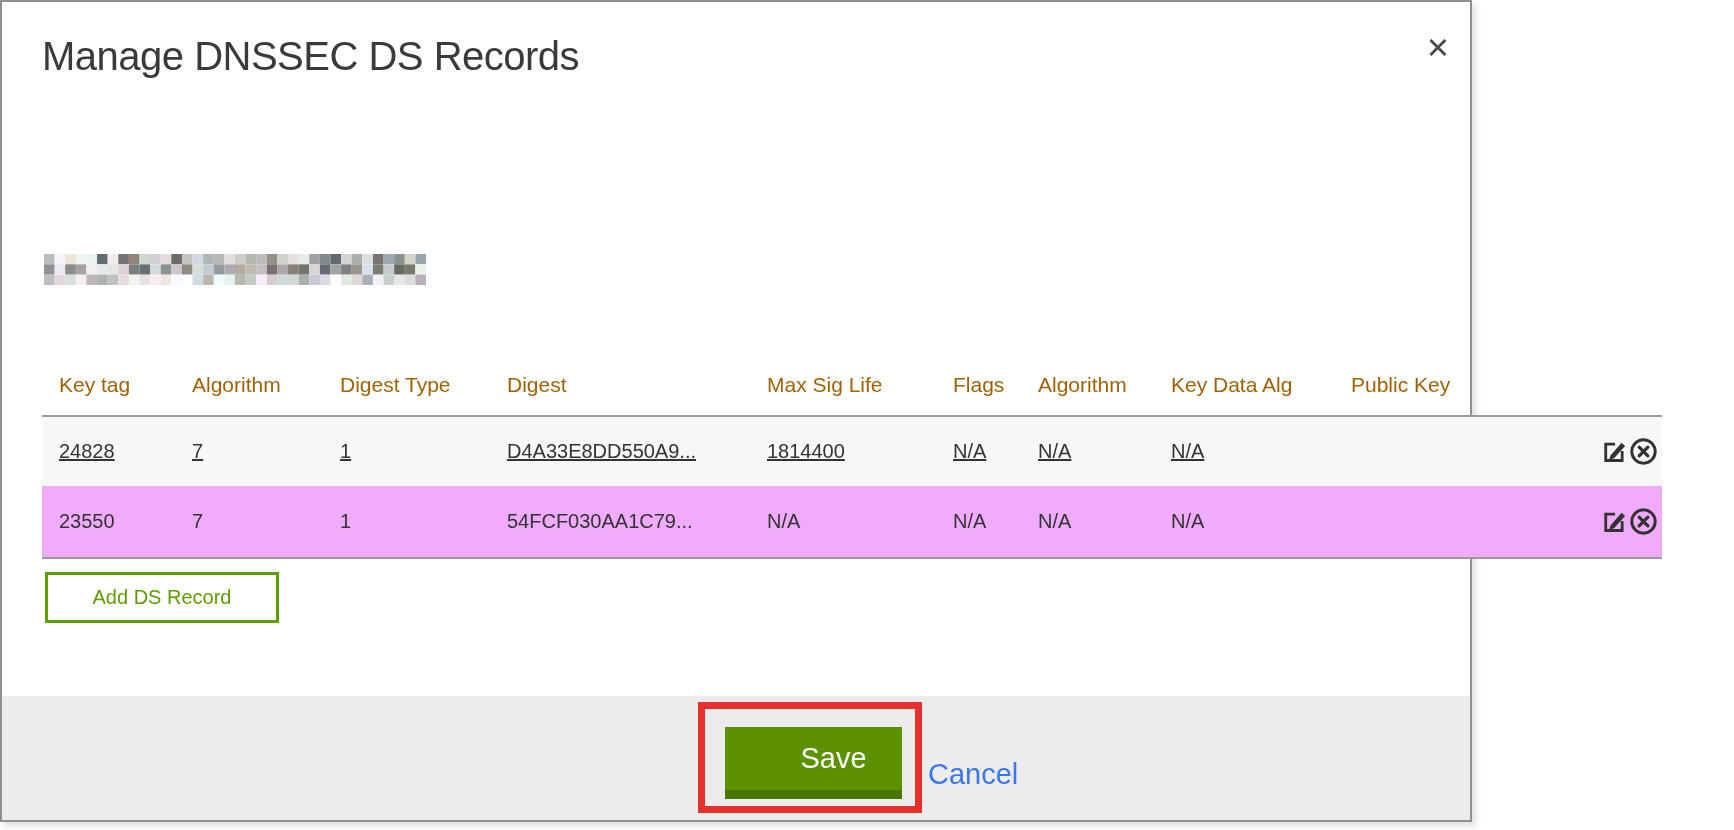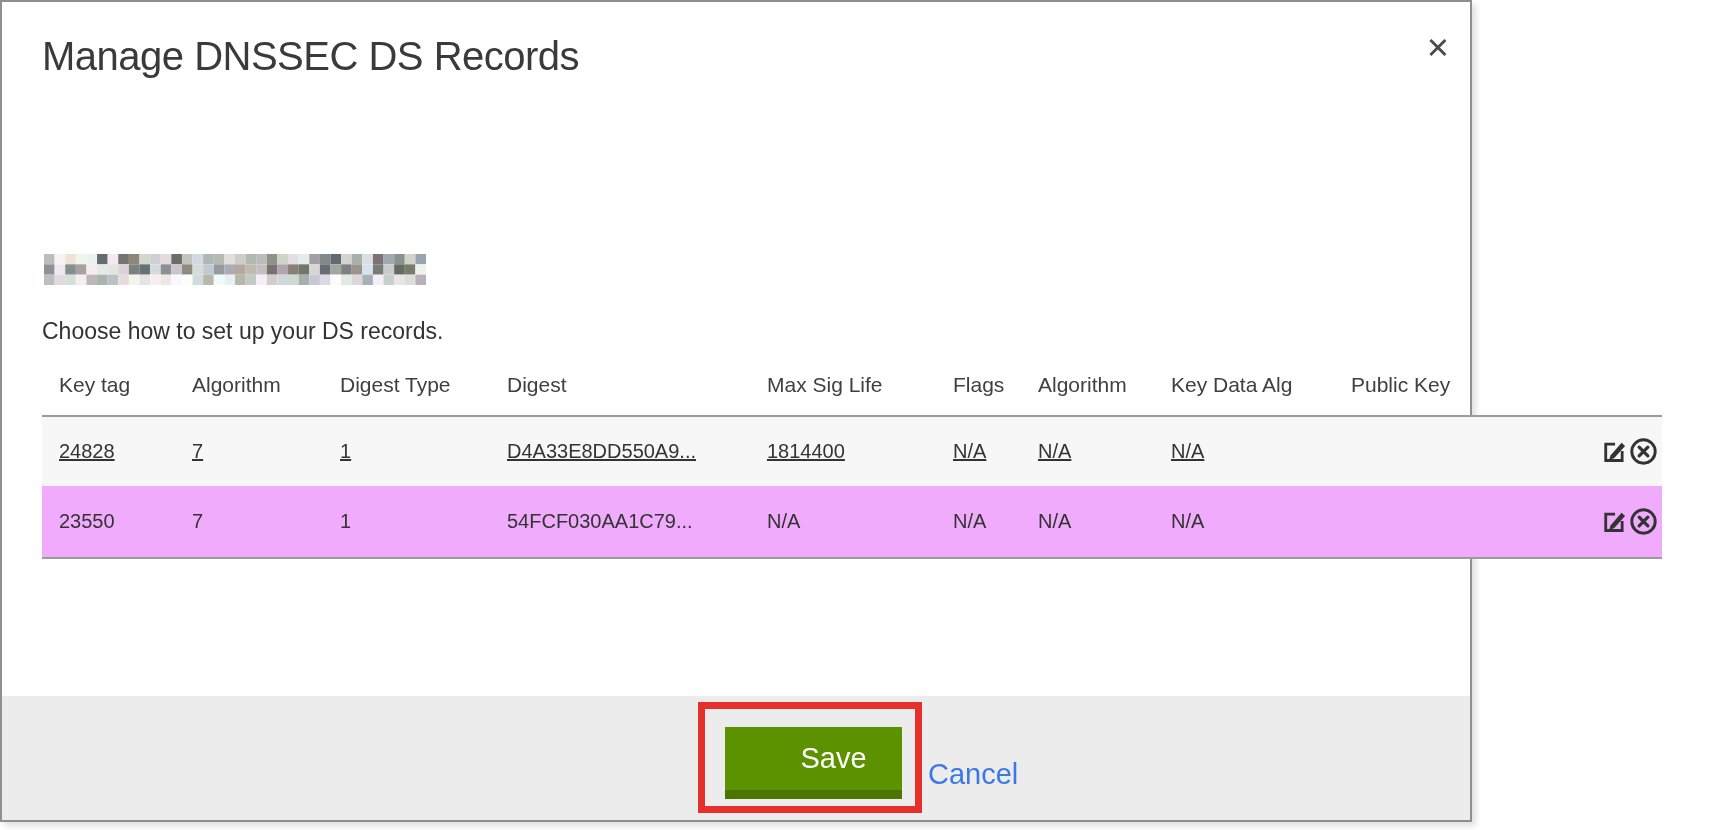--- a/index.html
+++ b/index.html
@@ -23,21 +23,21 @@
   .close-btn{position:absolute;right:12px;top:26px;width:40px;height:40px;background:none;border:none;
     font-size:29px;font-weight:700;color:#4a4a4a;cursor:pointer;line-height:40px;text-align:center;
     font-family:"DejaVu Sans",sans-serif;}
   .domain-blur{position:absolute;left:42px;top:252px;width:382px;height:31px;}
   .domain-blur svg{width:100%;height:100%;display:block;}
   .intro-text{position:absolute;left:40px;top:316px;font-size:23px;color:#333;}
 
   table.ds-table{position:absolute;left:40px;top:363px;width:1620px;border-collapse:collapse;
     table-layout:fixed;}
   .ds-table thead th{height:51px;vertical-align:top;padding-top:8px;text-align:left;
-    font-weight:400;font-size:21px;color:#404040;white-space:nowrap;}
+    font-weight:400;font-size:21px;color:#a16207;white-space:nowrap;}
   .ds-table tbody td{font-size:20px;color:#333;white-space:nowrap;overflow:hidden;}
   .ds-table th:first-child,.ds-table td:first-child{padding-left:17px;}
   .ds-table tbody tr.row-a{height:70px;background:var(--row_stripe);text-decoration:underline;}
   .ds-table tbody tr.row-b{height:72px;background:#f0abfc;}
   .ds-table tbody tr.row-a td{border-top:2px solid var(--table_border);}
   .ds-table tbody tr.row-b td{border-bottom:2px solid var(--table_border);}
   td.actions{text-align:right;padding-right:4px;}
   .icon-btn{background:none;border:none;cursor:pointer;padding:0;vertical-align:middle;line-height:0;}
   .icon-btn + .icon-btn{margin-left:1px;}
 
@@ -169,21 +169,20 @@
         <rect x="290" y="20" width="10" height="10" fill="rgb(224,213,217)"></rect>
         <rect x="300" y="20" width="10" height="10" fill="rgb(169,177,184)"></rect>
         <rect x="310" y="20" width="10" height="10" fill="rgb(244,238,246)"></rect>
         <rect x="320" y="20" width="10" height="10" fill="rgb(196,208,201)"></rect>
         <rect x="330" y="20" width="10" height="10" fill="rgb(234,229,228)"></rect>
         <rect x="340" y="20" width="10" height="10" fill="rgb(217,224,219)"></rect>
         <rect x="350" y="20" width="10" height="10" fill="rgb(186,176,187)"></rect>
       </svg>
   </div>
 
-  <p class="intro-text">Choose how to set up your DS records.</p>
 
   <table class="ds-table">
     <colgroup>
       <col style="width:150px">
         <col style="width:148px">
         <col style="width:167px">
       <col style="width:260px">
         <col style="width:186px">
         <col style="width:85px">
       <col style="width:133px">
@@ -250,20 +249,21 @@
             <svg viewBox="0 0 24 24" width="29" height="29">
               <circle cx="12" cy="12" r="9.7" fill="none" stroke="#333" stroke-width="2.4"></circle>
               <path d="M8.4 8.4 L15.6 15.6 M15.6 8.4 L8.4 15.6" stroke="#333" stroke-width="2.7" stroke-linecap="round"></path>
             </svg></span>
           </button>
         </td>
       </tr>
     </tbody>
   </table>
 
+  <button class="add-btn">Add DS Record</button>
 
   <div class="footer"></div>
 
   <button class="save-btn">Save</button>
   <div class="annotation-box"></div>
   <a class="cancel-link">Cancel</a>
 
 </div>
 
 </body></html>

